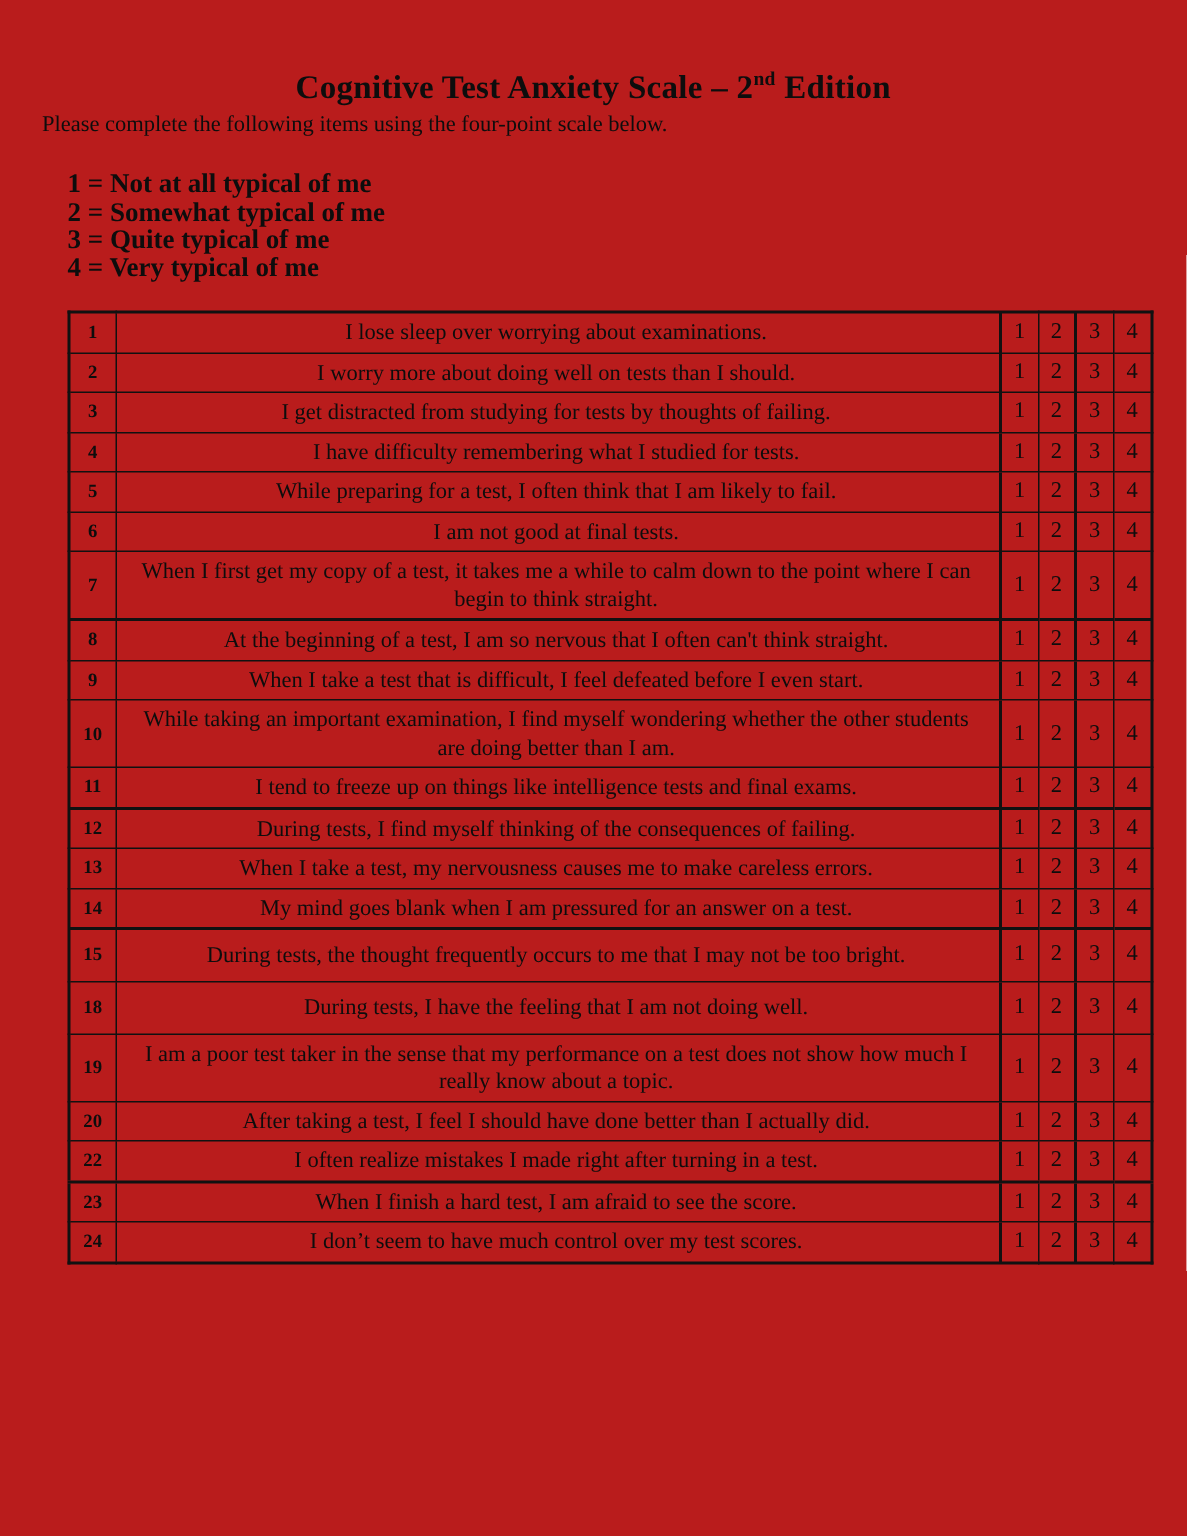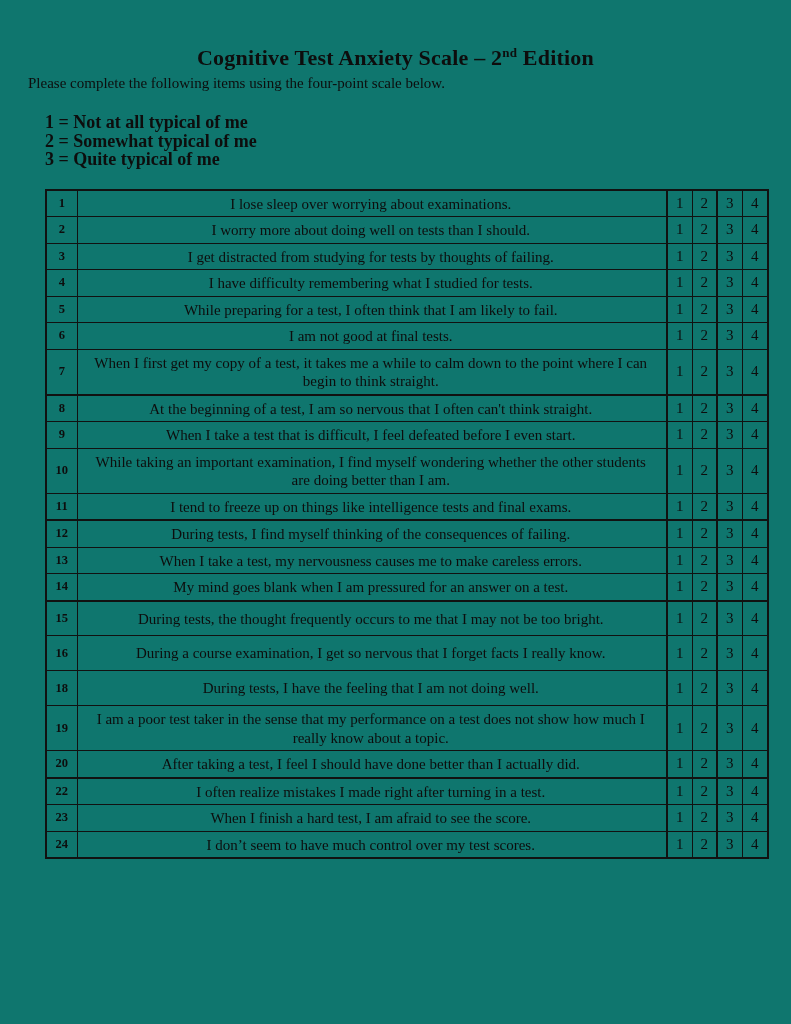--- a/index.html
+++ b/index.html
@@ -1,20 +1,20 @@
 <!DOCTYPE html>
 <html><head>
 <meta charset="utf-8">
 <style>
   * { box-sizing: border-box; }
   html, body { margin: 0; padding: 0; background: #ffffff; }
   .page {
     width: 791px;
     height: 1024px;
-    background: #0f766e;
+    background: #b91c1c;
     color: #0d0d0d;
     font-family: "Liberation Serif", serif;
     overflow: hidden;
     padding-top: 44px;
   }
   .title {
     margin: 0;
     font-size: 22px;
     line-height: 27px;
     font-weight: bold;
@@ -85,20 +85,21 @@
   <p class="instruction">Please complete the following items using the four-point scale below.</p>
 
   <div class="legend">
 
       <div class="legend-item">1 = Not at all typical of me</div>
 
       <div class="legend-item">2 = Somewhat typical of me</div>
 
       <div class="legend-item">3 = Quite typical of me</div>
 
+      <div class="legend-item">4 = Very typical of me</div>
 
   </div>
 
   <table class="cta-table">
     <colgroup>
       <col style="width:31px">
       <col>
       <col style="width:25px">
       <col style="width:25px">
       <col style="width:25px">
@@ -234,28 +235,20 @@
 
         <tr>
           <td class="num">15</td>
           <td class="stmt">During tests, the thought frequently occurs to me that I may not be too bright.</td>
           <td class="rate">1</td>
           <td class="rate thick-right">2</td>
           <td class="rate">3</td>
           <td class="rate">4</td>
         </tr>
 
-        <tr>
-          <td class="num">16</td>
-          <td class="stmt">During a course examination, I get so nervous that I forget facts I really know.</td>
-          <td class="rate">1</td>
-          <td class="rate thick-right">2</td>
-          <td class="rate">3</td>
-          <td class="rate">4</td>
-        </tr>
 
 
         <tr>
           <td class="num">18</td>
           <td class="stmt">During tests, I have the feeling that I am not doing well.</td>
           <td class="rate">1</td>
           <td class="rate thick-right">2</td>
           <td class="rate">3</td>
           <td class="rate">4</td>
         </tr>

